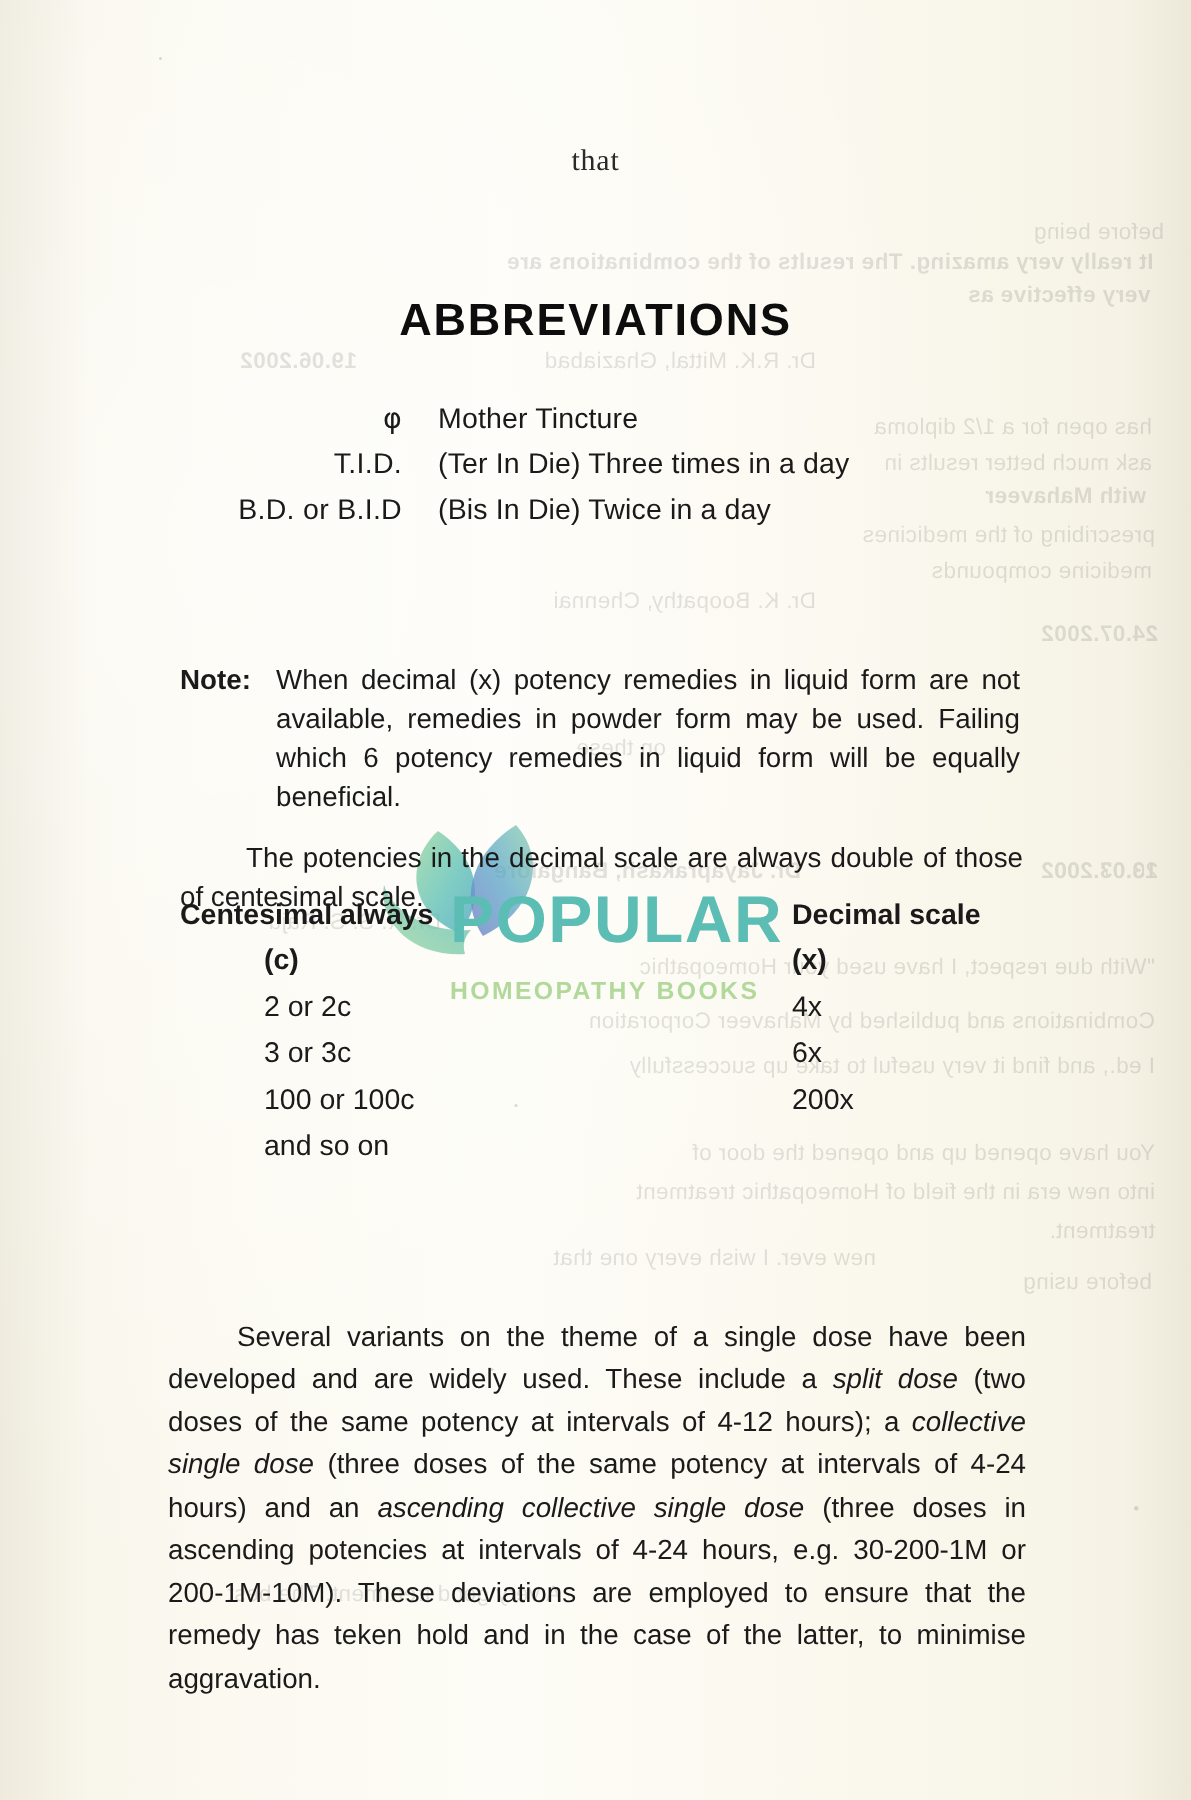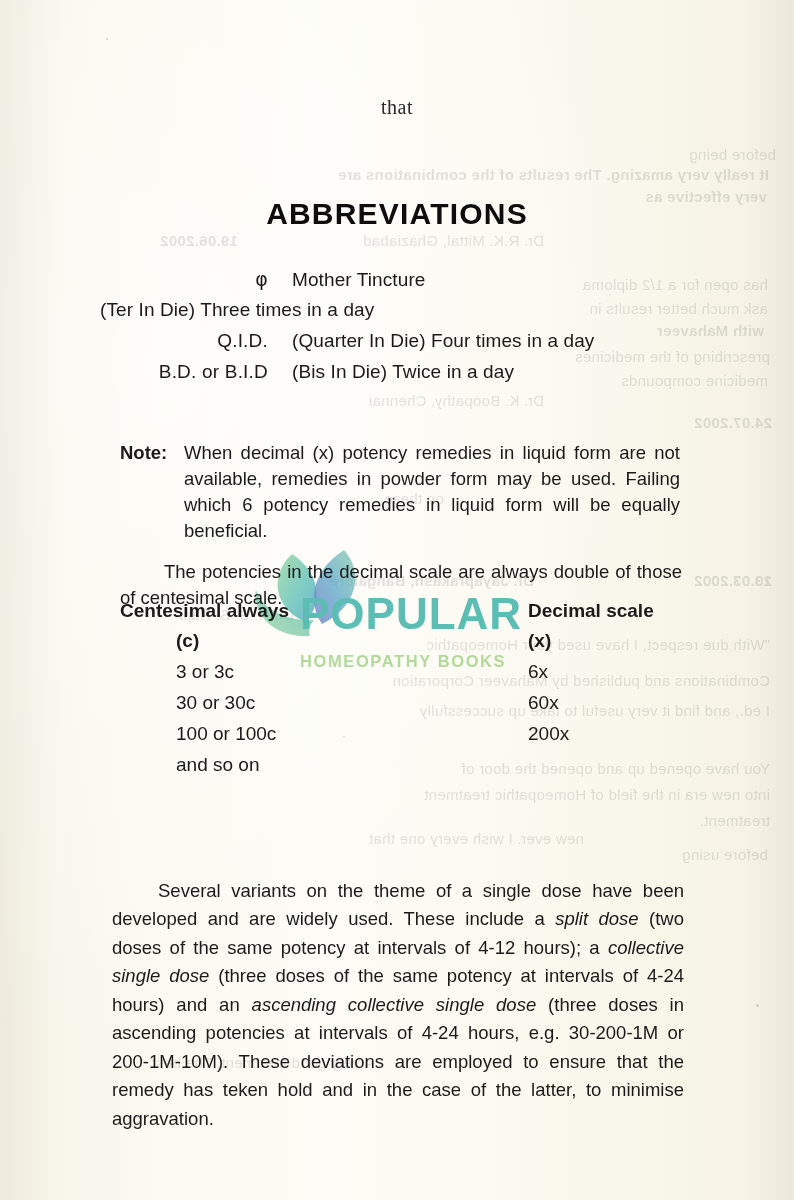--- a/index.html
+++ b/index.html
@@ -319,25 +319,22 @@
     <div class="folio">that</div>
 
     <h1 class="page-title">ABBREVIATIONS</h1>
 
     <div class="abbr-list" id="abbr-list">
         <div class="abbr-row">
           <div class="abbr-key phi">φ</div>
           <div class="abbr-val">Mother Tincture</div>
         </div>
         <div class="abbr-row">
+          <div class="abbr-key">T.I.D.</div>
           <div class="abbr-val">(Ter In Die) Three times in a day</div>
-        </div>
-        <div class="abbr-row">
-          <div class="abbr-key">Q.I.D.</div>
-          <div class="abbr-val">(Quarter In Die) Four times in a day</div>
         </div>
         <div class="abbr-row">
           <div class="abbr-key">B.D. or B.I.D</div>
           <div class="abbr-val">(Bis In Die) Twice in a day</div>
         </div>
       </div>
 
     <div class="note">
       <span class="note-label">Note:</span>
       <span class="note-body">When  decimal (x) potency remedies in liquid form are not available, remedies in powder form may be used. Failing which 6 potency remedies in liquid form will be equally beneficial.</span>
@@ -349,26 +346,26 @@
       <div class="scale-head">
         <div class="col-c">Centesimal always</div>
         <div class="col-x">Decimal scale</div>
       </div>
       <div class="scale-row units">
         <div class="col-c">(c)</div>
         <div class="col-x">(x)</div>
       </div>
       <div id="scale-rows">
           <div class="scale-row">
+            <div class="col-c">2 or 2c</div>
+            <div class="col-x">4x</div>
+          </div>
+          <div class="scale-row">
             <div class="col-c">3 or 3c</div>
             <div class="col-x">6x</div>
-          </div>
-          <div class="scale-row">
-            <div class="col-c">30 or 30c</div>
-            <div class="col-x">60x</div>
           </div>
           <div class="scale-row">
             <div class="col-c">100 or 100c</div>
             <div class="col-x">200x</div>
           </div>
         </div>
       <div class="scale-row">
         <div class="col-c">and so on</div>
         <div class="col-x"></div>
       </div>

